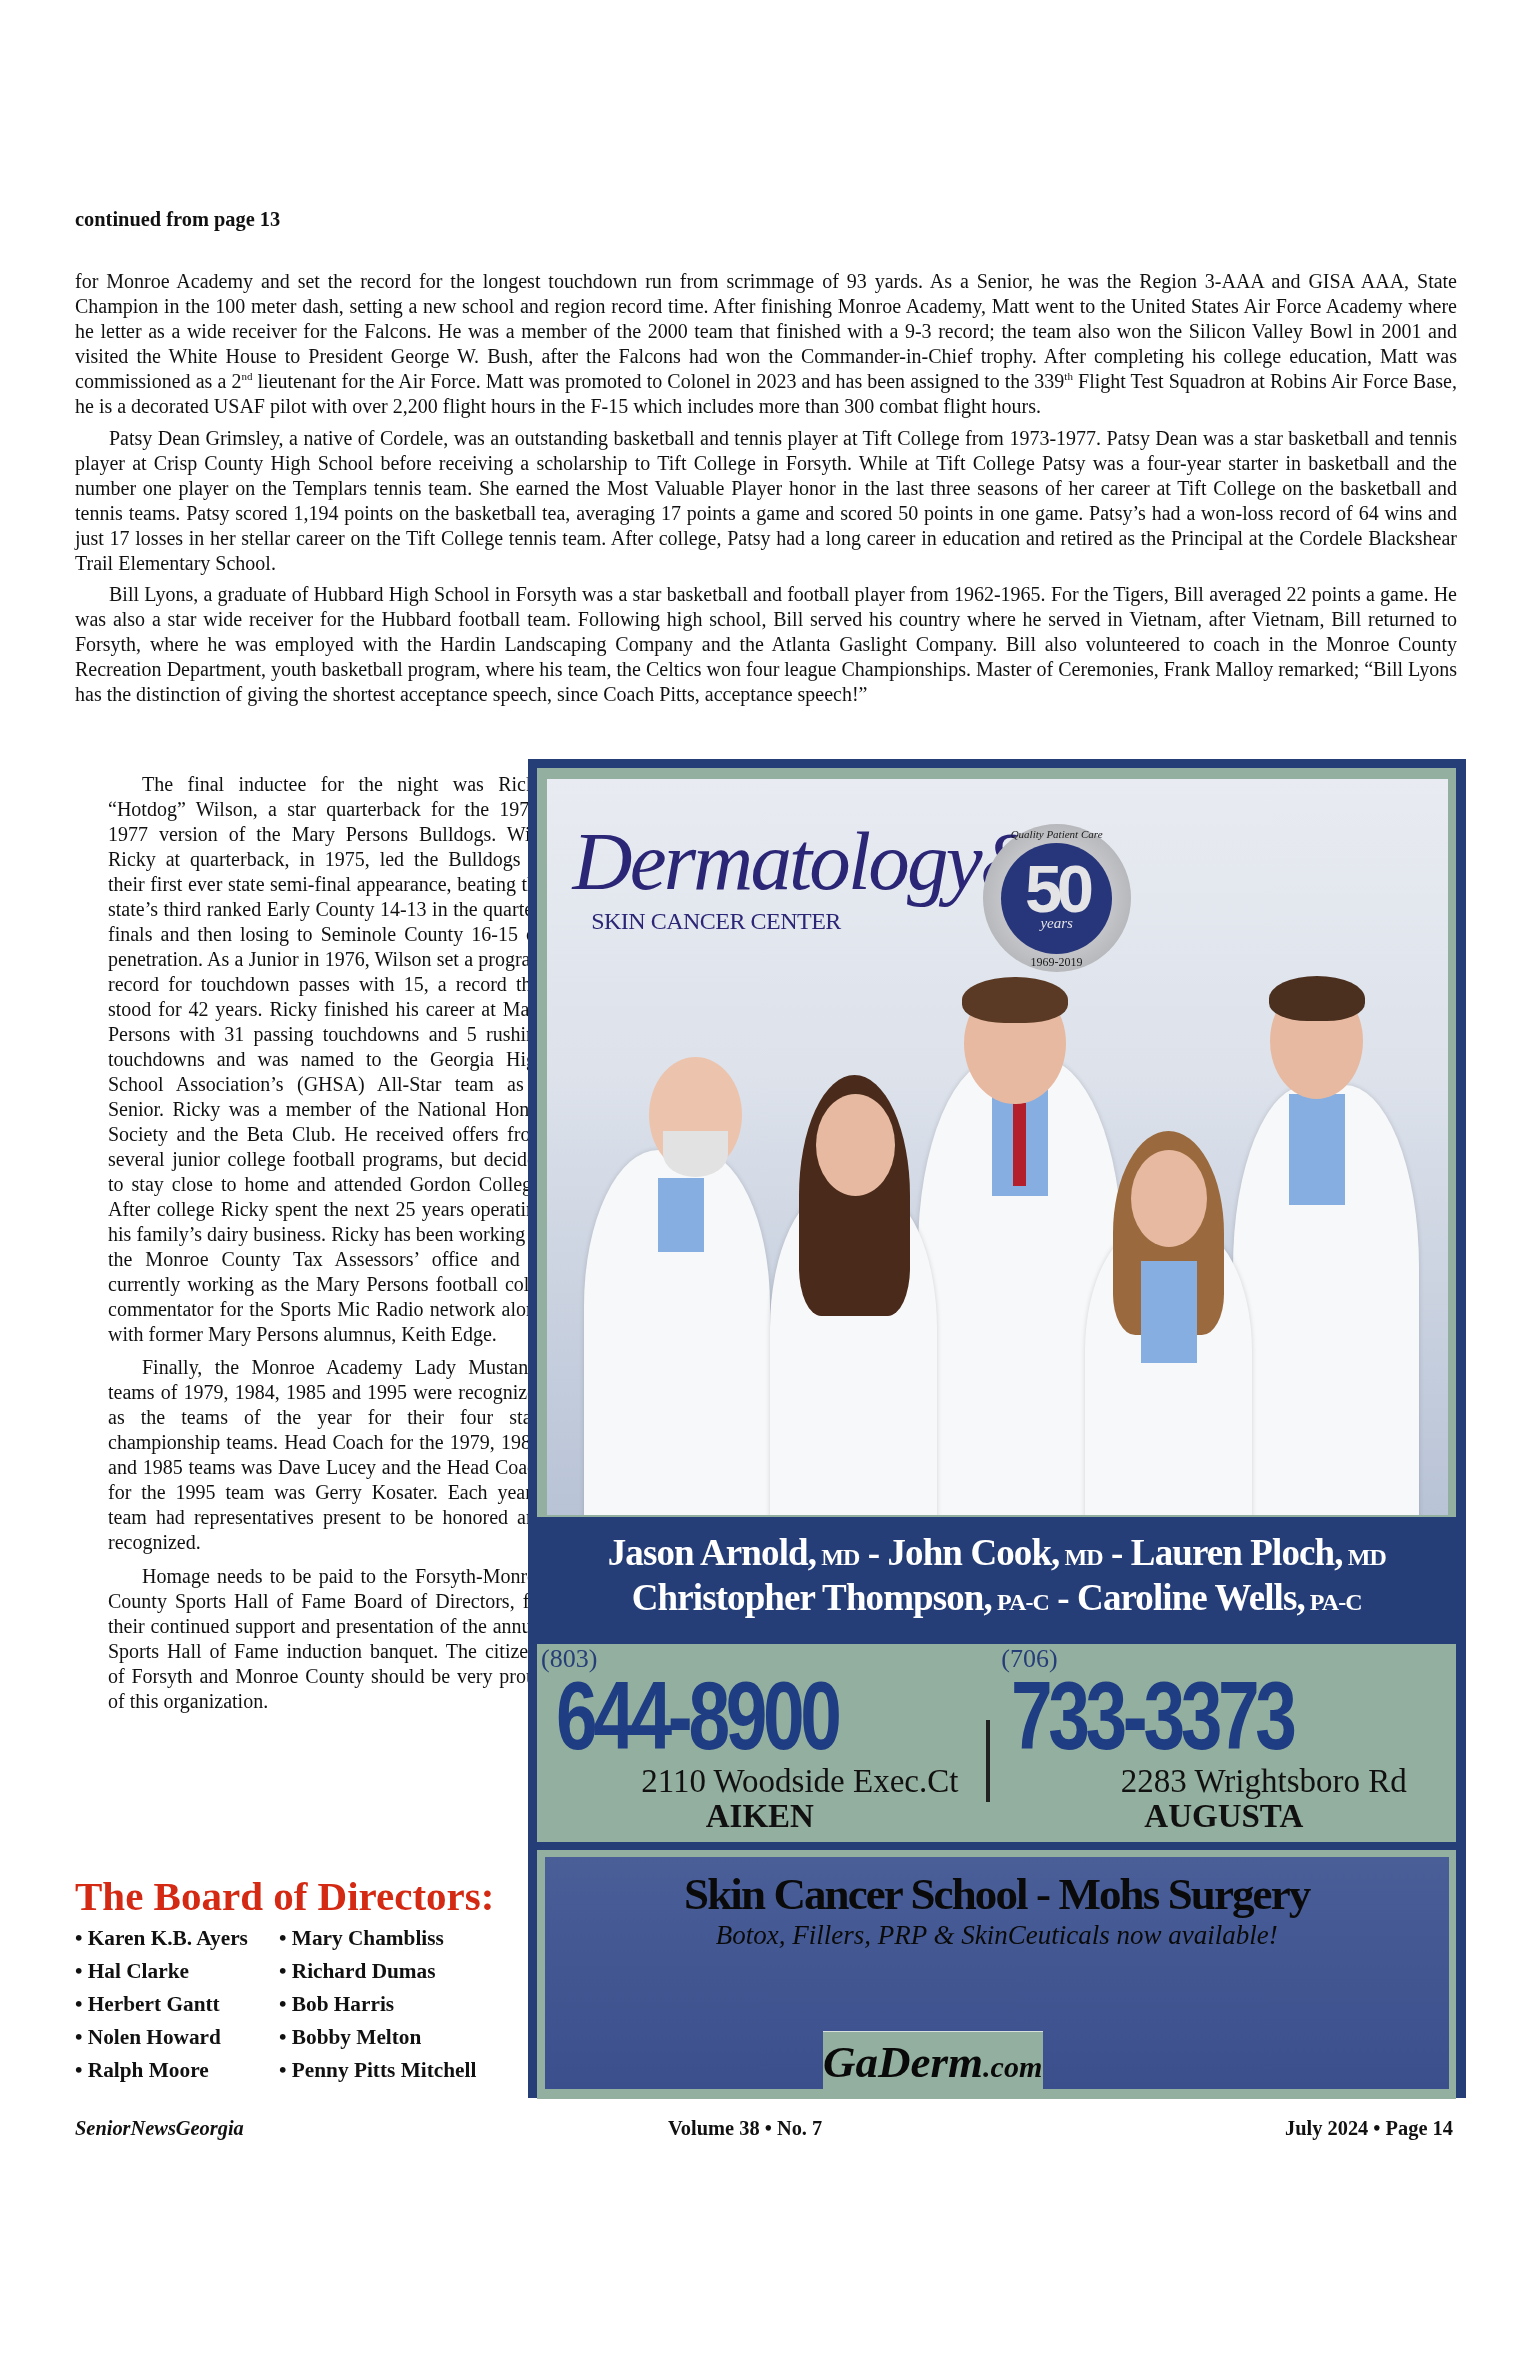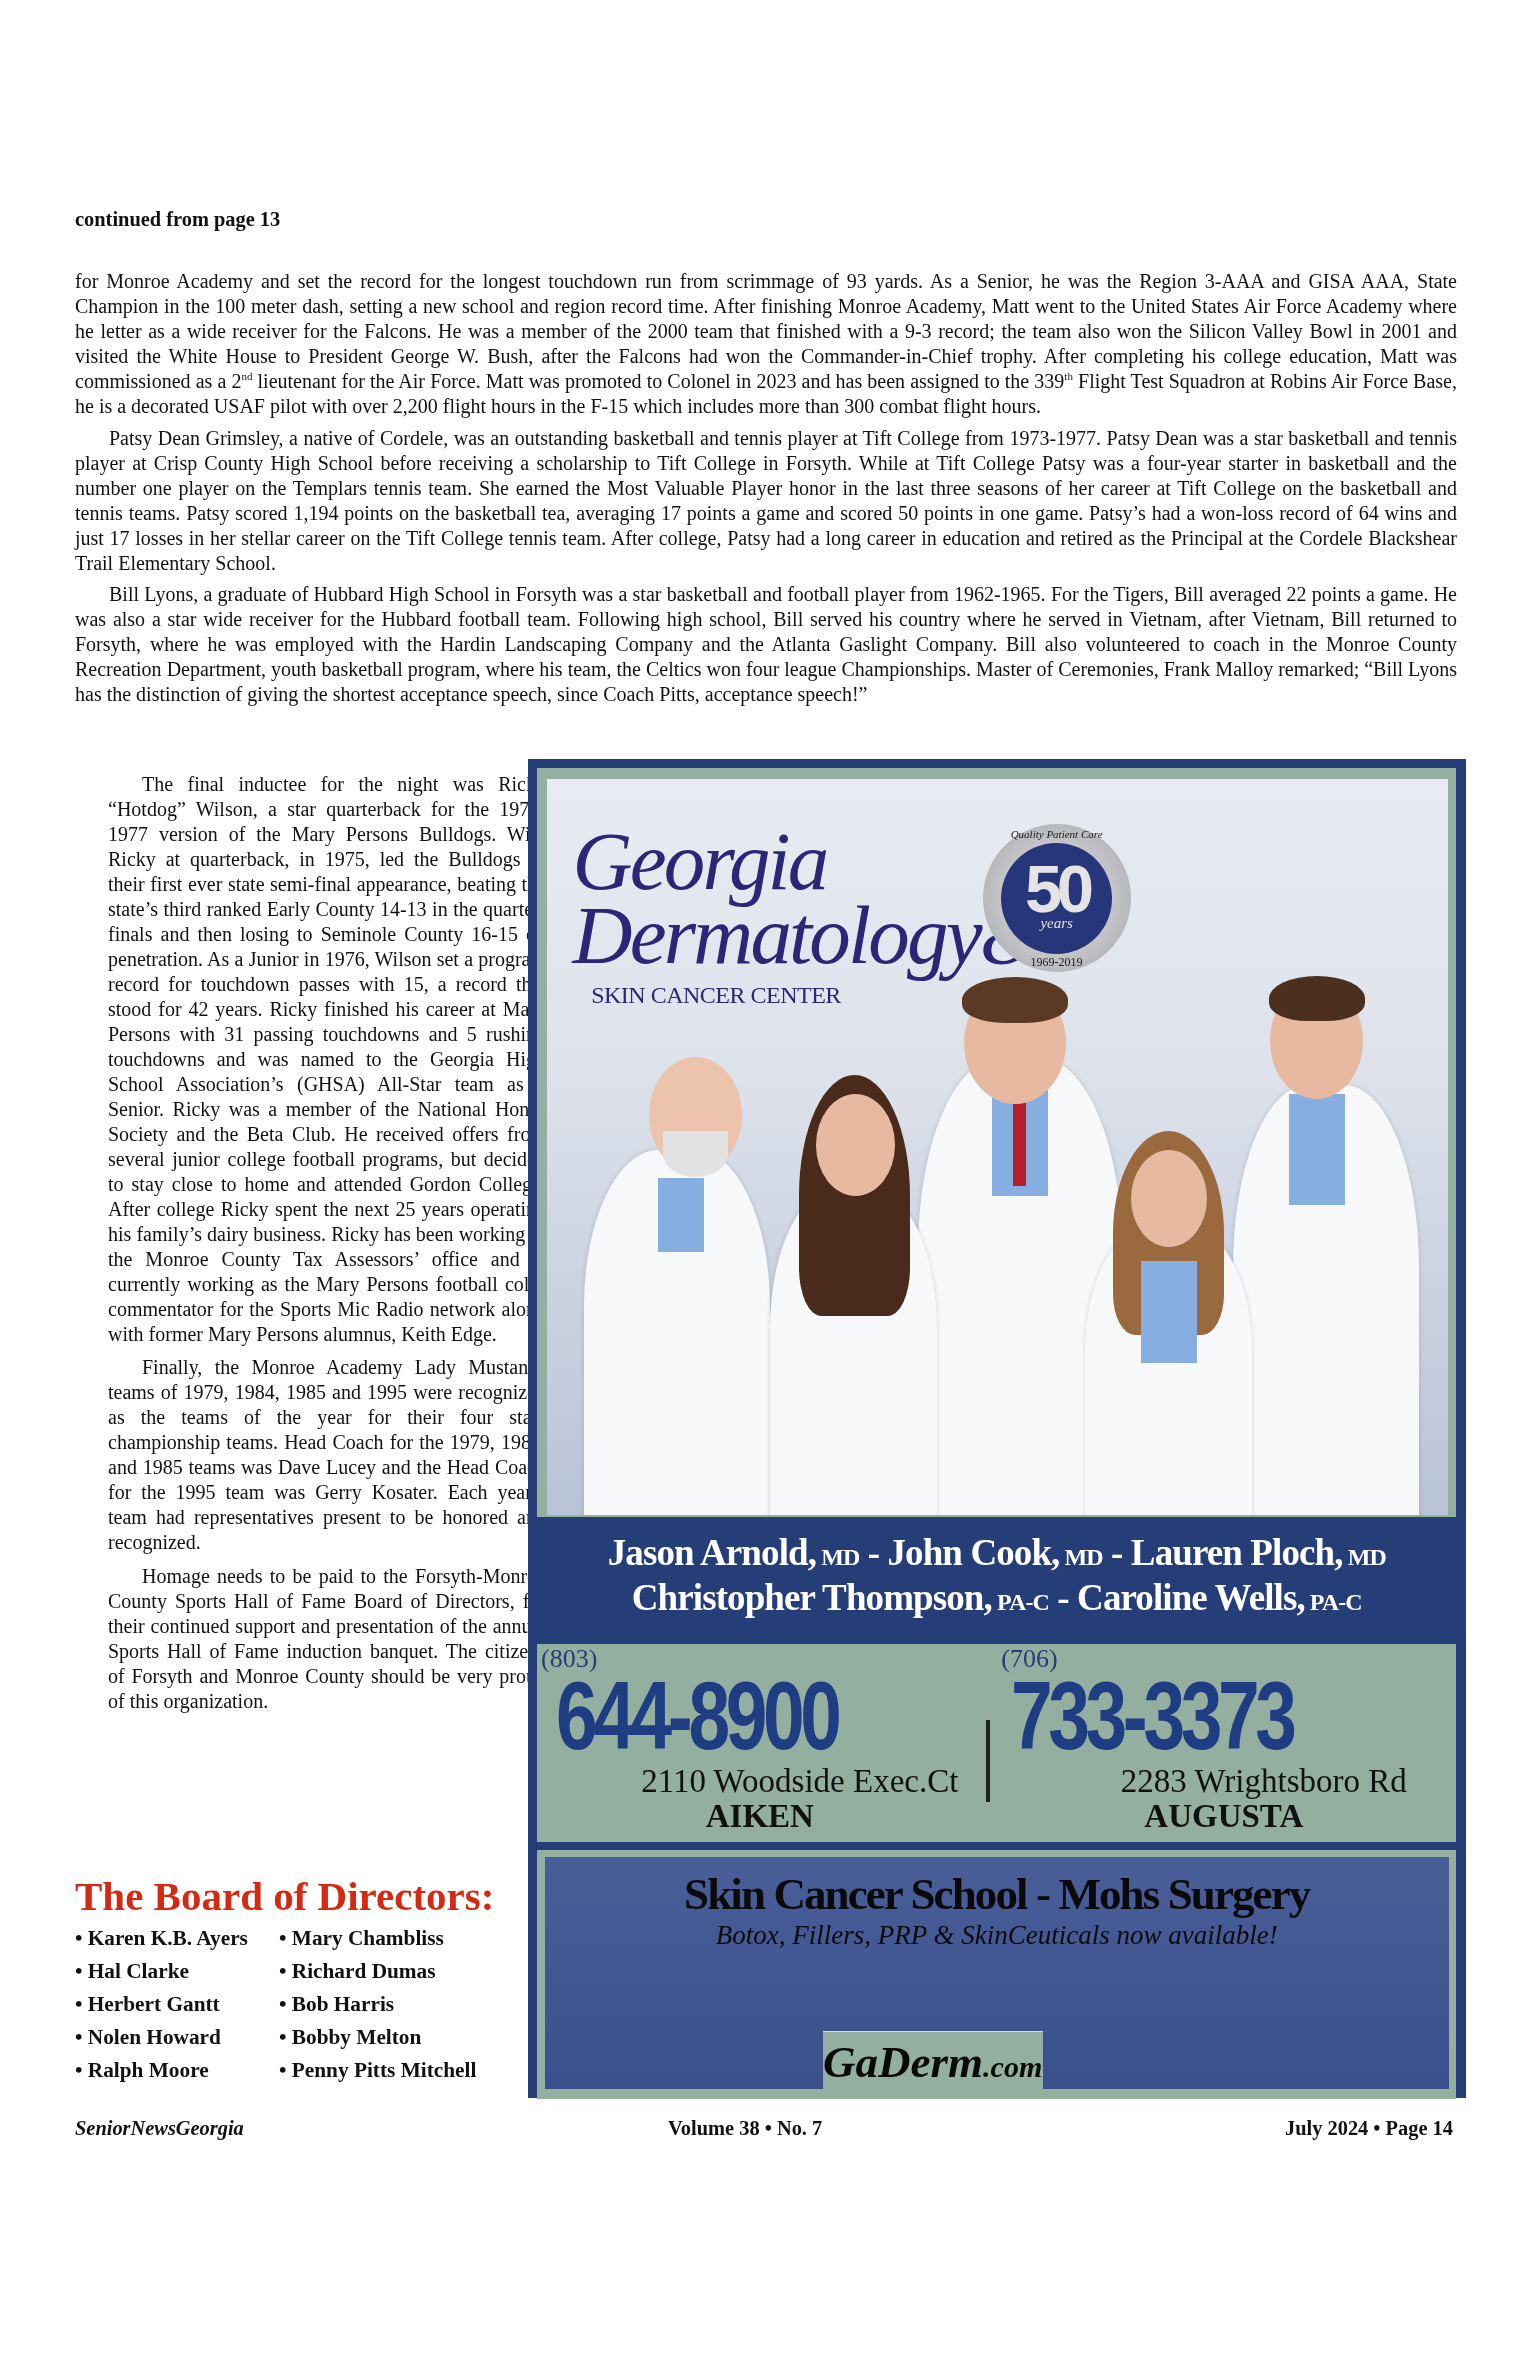--- a/index.html
+++ b/index.html
@@ -98,21 +98,20 @@
   <span>• Nolen Howard</span>
   <span>• Bobby Melton</span>
   <span>• Ralph Moore</span>
   <span>• Penny Pitts Mitchell</span>
 </div>
 
 <div class="abs ad">
   <div class="ad-inner-top">
     <div class="ad-photo">
       <div class="logo">
-        <div class="l1">Georgia</div>
         <div class="l2">Dermatology&amp;</div>
         <div class="l3">SKIN CANCER CENTER</div>
       </div>
       <div class="badge">
         <div class="badge-top">Quality Patient Care</div>
         <div class="badge-inner">
           <div class="badge-num">50</div>
           <div class="badge-years">years</div>
         </div>
         <div class="badge-bot">1969-2019</div>

